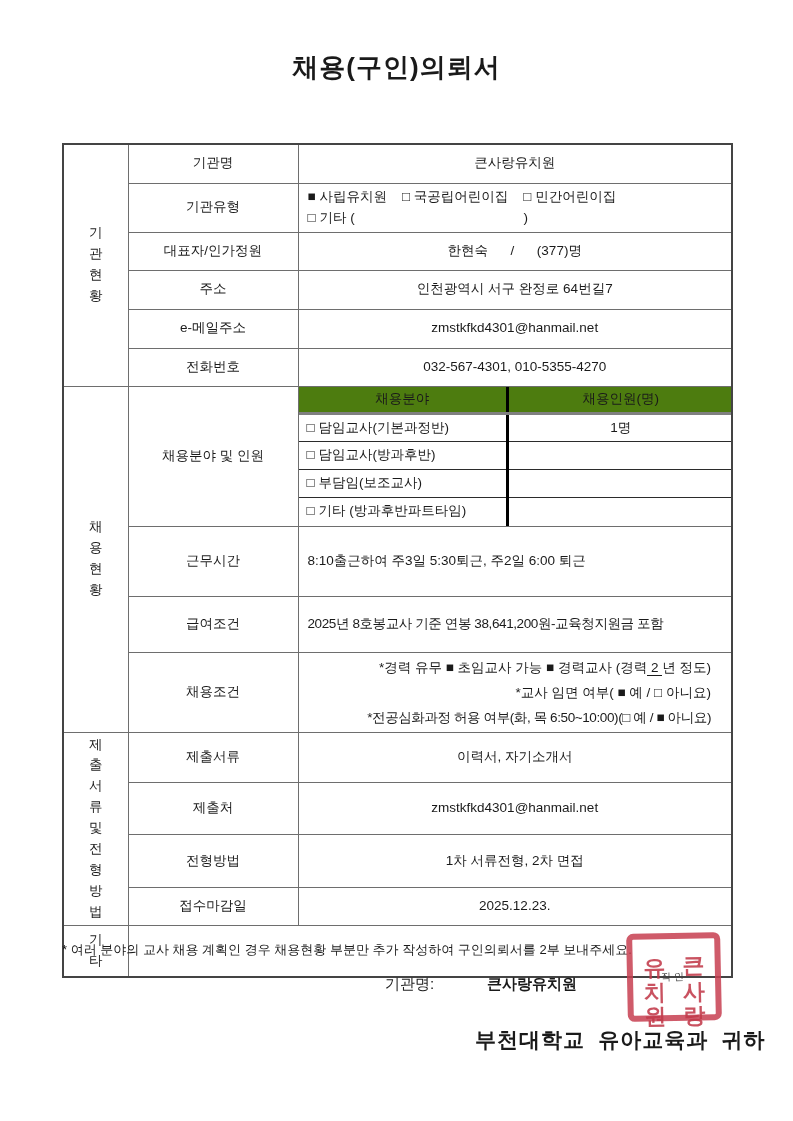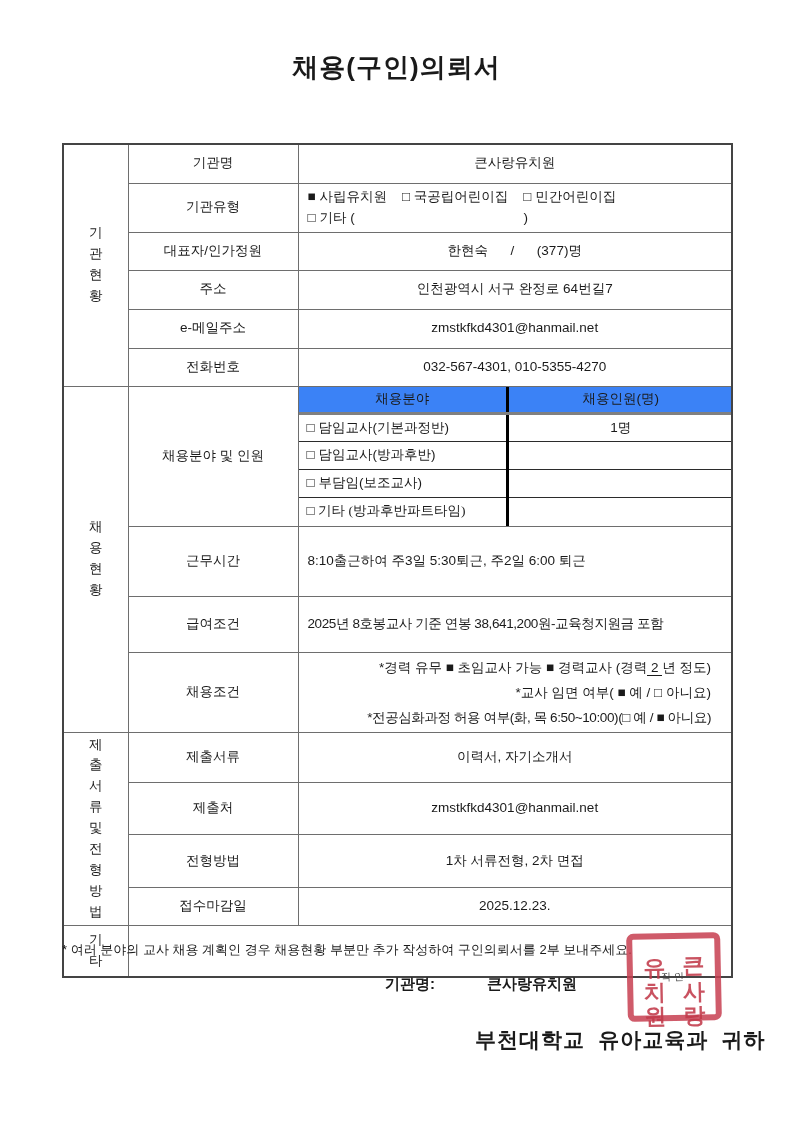--- a/index.html
+++ b/index.html
@@ -30,32 +30,32 @@
   .pre{white-space:pre-wrap;}
   .tight{letter-spacing:-0.4px;}
   td.innercell{padding:0 !important;vertical-align:top;}
   table.inner{
     border-collapse:collapse;width:100%;table-layout:fixed;font-size:13.5px;
   }
   table.inner td{
     padding:0 8px;vertical-align:middle;line-height:1.4;
     border-bottom:1px solid #2b2b2b;
   }
-  table.inner tr:last-child td{border-bottom:none;font-family:Liberation Serif, serif;}
+  table.inner tr:last-child td{border-bottom:none;}
   table.inner td.f{border-right:3px solid #000;text-align:left;}
   table.inner td.c{text-align:center;}
   table.inner tr.ih td{
-    background:#3b82f6;text-align:center;border-bottom:3px solid #808080;
+    background:#4d7c0f;text-align:center;border-bottom:3px solid #808080;
   }
   .u{border-bottom:1px solid #1a1a1a;}
   .cond-line{line-height:25px;text-align:right;}
   .note{
     position:absolute;left:62px;top:941px;font-size:13px;white-space:nowrap;
   }
-  .org-label{position:absolute;left:385px;top:975px;font-size:15px;font-weight:bold;}
+  .org-label{position:absolute;left:385px;top:975px;font-size:15px;font-weight:normal;}
   .org-value{position:absolute;left:487px;top:975px;font-size:15px;font-weight:bold;}
   .recipient{
     position:absolute;left:475px;top:1026px;font-size:21px;font-weight:bold;
     letter-spacing:1px;word-spacing:7px;white-space:nowrap;font-family:Liberation Serif, serif;
   }
   .seal{
     position:absolute;left:627px;top:933px;width:82px;height:76px;
     border:6px solid rgba(199,62,80,0.85);border-radius:7px;
     transform:rotate(-1.2deg);z-index:5;
   }

